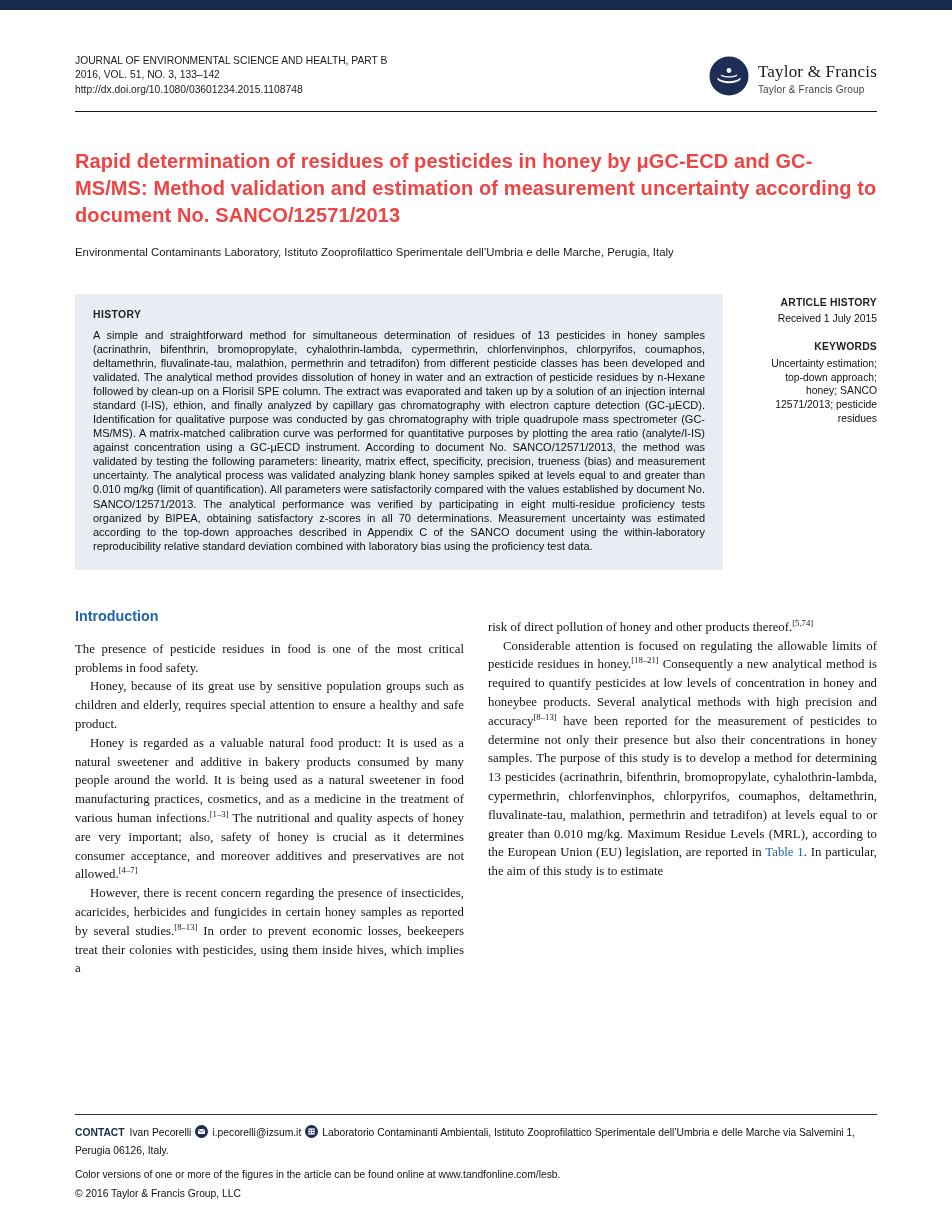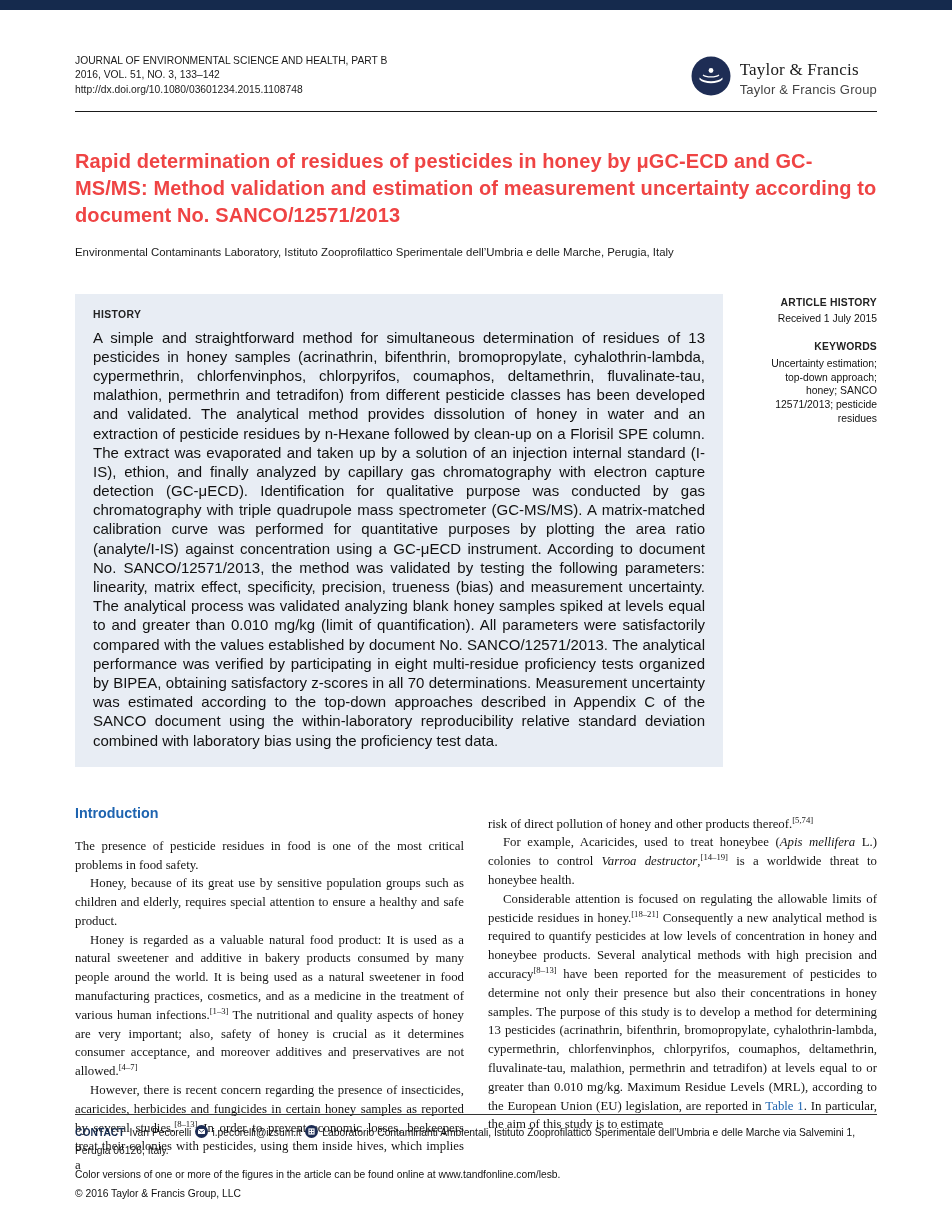--- a/index.html
+++ b/index.html
@@ -14,40 +14,40 @@
     overflow: hidden;
   }
   .topbar { height: 10px; width: 100%; background: #152a4d; }
   .content { padding: 0 75px; }
 
   
   .header { display: flex; justify-content: space-between; align-items: flex-start; margin-top: 44px; }
   .journal-info { font-size: 10.3px; line-height: 1.4; color: #1a1a1a; }
   .logo { display: flex; align-items: center; gap: 9px; margin-top: 2px; }
   .logo-text-name { font-family: "Liberation Serif", serif; font-size: 17px; color: #1a1a1a; letter-spacing: 0.2px; }
-  .logo-text-group { font-size: 13px; color: #444; margin-top: 2px; letter-spacing: 0.2px; text-align: center; }
+  .logo-text-group { font-size: 10px; color: #444; margin-top: 2px; letter-spacing: 0.2px; }
   .header-rule { border: none; border-top: 1.6px solid #1a1a1a; margin: 11px 0 0; }
 
   
   .title {
     margin: 36px 0 16px;
     font-size: 20px;
     font-weight: bold;
     color: #ef4444;
     line-height: 1.36;
     letter-spacing: 0.1px;
   }
   .authors { margin-top: 23px; font-size: 13.3px; color: #1a1a1a; }
   .affiliation { margin-top: 12px; font-size: 11.4px; color: #1a1a1a; }
 
   
   .abstract-row { display: flex; gap: 34px; margin-top: 36px; }
   .abstract-box { width: 648px; background: #e8edf4; padding: 15px 18px 17px; }
   .abstract-heading { font-size: 10.4px; font-weight: bold; letter-spacing: 0.4px; color: #222; }
-  .abstract-text { margin: 8px 0 0; font-size: 15px; line-height: 1.28; text-align: justify; color: #111; }
+  .abstract-text { margin: 8px 0 0; font-size: 11px; line-height: 1.28; text-align: justify; color: #111; }
   .side-meta { width: 120px; font-size: 10.4px; line-height: 1.32; padding-top: 2px; text-align: right; }
   .meta-heading { font-weight: bold; letter-spacing: 0.2px; color: #222; }
   .meta-text { margin-top: 3px; color: #111; }
   .meta-heading.kw { margin-top: 14px; }
 
   
   .columns { display: flex; gap: 24px; margin-top: 36px; }
   .col {
     width: 389px;
     font-family: "Liberation Serif", serif;
@@ -141,21 +141,20 @@
         <div class="paras">
             <p>The presence of pesticide residues in food is one of the most critical problems in food safety.</p>
             <p>Honey, because of its great use by sensitive population groups such as children and elderly, requires special attention to ensure a healthy and safe product.</p>
             <p>Honey is regarded as a valuable natural food product: It is used as a natural sweetener and additive in bakery products consumed by many people around the world. It is being used as a natural sweetener in food manufacturing practices, cosmetics, and as a medicine in the treatment of various human infections.<sup>[1–3]</sup> The nutritional and quality aspects of honey are very important; also, safety of honey is crucial as it determines consumer acceptance, and moreover additives and preservatives are not allowed.<sup>[4–7]</sup></p>
             <p>However, there is recent concern regarding the presence of insecticides, acaricides, herbicides and fungicides in certain honey samples as reported by several studies.<sup>[8–13]</sup> In order to prevent economic losses, beekeepers treat their colonies with pesticides, using them inside hives, which implies a</p>
           </div>
       </div>
       <div class="col col-right">
         <div class="paras">
             <p>risk of direct pollution of honey and other products thereof.<sup>[5,74]</sup></p>
-            <p>For example, Acaricides, used to treat honeybee (<em>Apis mellifera</em> L.) colonies to control <em>Varroa destructor</em>,<sup>[14–19]</sup> is a worldwide threat to honeybee health.</p>
             <p>Considerable attention is focused on regulating the allowable limits of pesticide residues in honey.<sup>[18–21]</sup> Consequently a new analytical method is required to quantify pesticides at low levels of concentration in honey and honeybee products. Several analytical methods with high precision and accuracy<sup>[8–13]</sup> have been reported for the measurement of pesticides to determine not only their presence but also their concentrations in honey samples. The purpose of this study is to develop a method for determining 13 pesticides (acrinathrin, bifenthrin, bromopropylate, cyhalothrin-lambda, cypermethrin, chlorfenvinphos, chlorpyrifos, coumaphos, deltamethrin, fluvalinate-tau, malathion, permethrin and tetradifon) at levels equal to or greater than 0.010 mg/kg. Maximum Residue Levels (MRL), according to the European Union (EU) legislation, are reported in <span class="link">Table 1</span>. In particular, the aim of this study is to estimate</p>
           </div>
       </div>
     </main>
 
   </div>
 
   <footer class="footer">
     <div class="contact-line">
       <span class="contact-label">CONTACT</span><span>Ivan Pecorelli</span><span class="f-icon"><svg width="13" height="13" viewBox="0 0 13 13">

